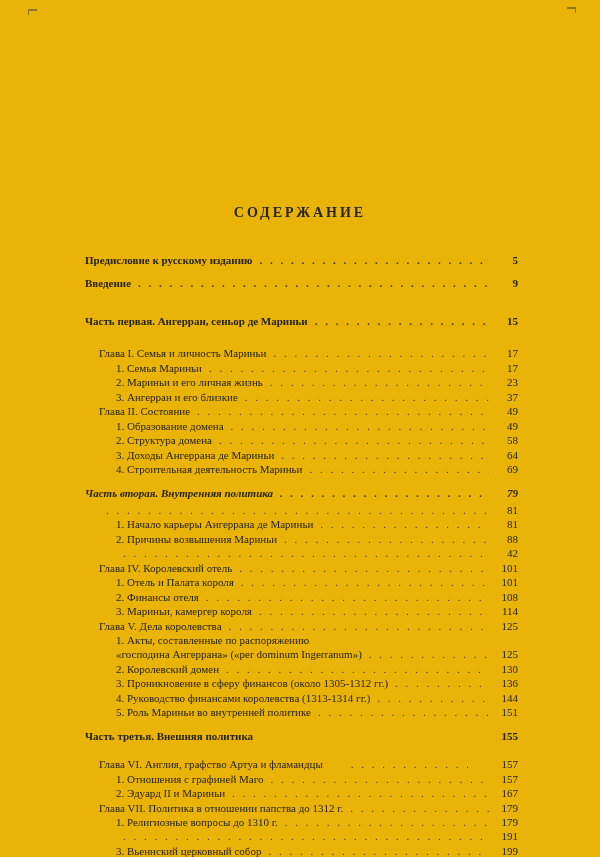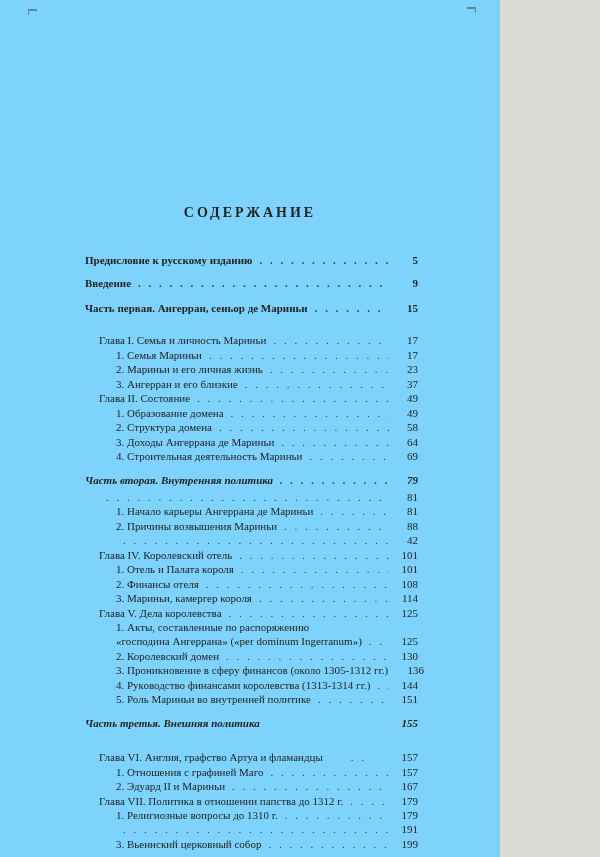--- a/index.html
+++ b/index.html
@@ -1,23 +1,23 @@
 <!DOCTYPE html>
 <html><head>
 <meta charset="utf-8">
 <style>
   * { margin: 0; padding: 0; box-sizing: border-box; }
   html, body { width: 600px; height: 857px; }
   body { background: #dddbd5; }
 
   .page {
     position: relative;
-    width: 500px;
+    width: 600px;
     height: 857px;
-    background: #7dd3fc;
+    background: #eab308;
     font-family: "Liberation Serif", serif;
     color: #26231f;
     overflow: hidden;
   }
 
   .corner-mark {
     position: absolute;
     width: 9px;
     height: 6px;
     opacity: 0.55;
@@ -77,21 +77,21 @@
       <div class="toc-row level-0 bold">
         <span class="label">Предисловие к русскому изданию</span>
         <span class="dots">. . . . . . . . . . . . . . . . . . . . . . . . . . . . . . . . . . . . . . . . . . . . . . . . . . . . . . . . . . . . . . . . . . . . . . . . . . . . . . . . </span>
         <span class="pagenum">5</span>
       </div>
       <div class="toc-row level-0 bold" style="margin-top: 9px;">
         <span class="label">Введение</span>
         <span class="dots">. . . . . . . . . . . . . . . . . . . . . . . . . . . . . . . . . . . . . . . . . . . . . . . . . . . . . . . . . . . . . . . . . . . . . . . . . . . . . . . . </span>
         <span class="pagenum">9</span>
       </div>
-      <div class="toc-row level-0 bold" style="margin-top: 10px;">
+      <div class="toc-row level-0 bold" style="margin-top: 23px;">
         <span class="label">Часть первая. Ангерран, сеньор де Мариньи</span>
         <span class="dots">. . . . . . . . . . . . . . . . . . . . . . . . . . . . . . . . . . . . . . . . . . . . . . . . . . . . . . . . . . . . . . . . . . . . . . . . . . . . . . . . </span>
         <span class="pagenum">15</span>
       </div>
       <div class="toc-row level-1" style="margin-top: 18px;">
         <span class="label">Глава I. Семья и личность Мариньи</span>
         <span class="dots">. . . . . . . . . . . . . . . . . . . . . . . . . . . . . . . . . . . . . . . . . . . . . . . . . . . . . . . . . . . . . . . . . . . . . . . . . . . . . . . . </span>
         <span class="pagenum">17</span>
       </div>
       <div class="toc-row level-2">
@@ -203,26 +203,26 @@
       <div class="toc-row level-2">
         <span class="label">4. Руководство финансами королевства (1313-1314 гг.)</span>
         <span class="dots">. . . . . . . . . . . . . . . . . . . . . . . . . . . . . . . . . . . . . . . . . . . . . . . . . . . . . . . . . . . . . . . . . . . . . . . . . . . . . . . . </span>
         <span class="pagenum">144</span>
       </div>
       <div class="toc-row level-2">
         <span class="label">5. Роль Мариньи во внутренней политике</span>
         <span class="dots">. . . . . . . . . . . . . . . . . . . . . . . . . . . . . . . . . . . . . . . . . . . . . . . . . . . . . . . . . . . . . . . . . . . . . . . . . . . . . . . . </span>
         <span class="pagenum">151</span>
       </div>
-      <div class="toc-row level-0 bold" style="margin-top: 9px; font-style: italic;">
+      <div class="toc-row level-0 bold" style="margin-top: 9px;">
         <span class="label">Часть третья. Внешняя политика</span>
         <span class="dots"></span>
         <span class="pagenum">155</span>
       </div>
-      <div class="toc-row level-1" style="margin-top: 20px; gap: 21px;">
+      <div class="toc-row level-1" style="margin-top: 14px; gap: 21px;">
         <span class="label">Глава VI. Англия, графство Артуа и фламандцы</span>
         <span class="dots">. . . . . . . . . . . . . . . . . . . . . . . . . . . . . . . . . . . . . . . . . . . . . . . . . . . . . . . . . . . . . . . . . . . . . . . . . . . . . . . . </span>
         <span class="pagenum">157</span>
       </div>
       <div class="toc-row level-2">
         <span class="label">1. Отношения с графиней Маго</span>
         <span class="dots">. . . . . . . . . . . . . . . . . . . . . . . . . . . . . . . . . . . . . . . . . . . . . . . . . . . . . . . . . . . . . . . . . . . . . . . . . . . . . . . . </span>
         <span class="pagenum">157</span>
       </div>
       <div class="toc-row level-2">

